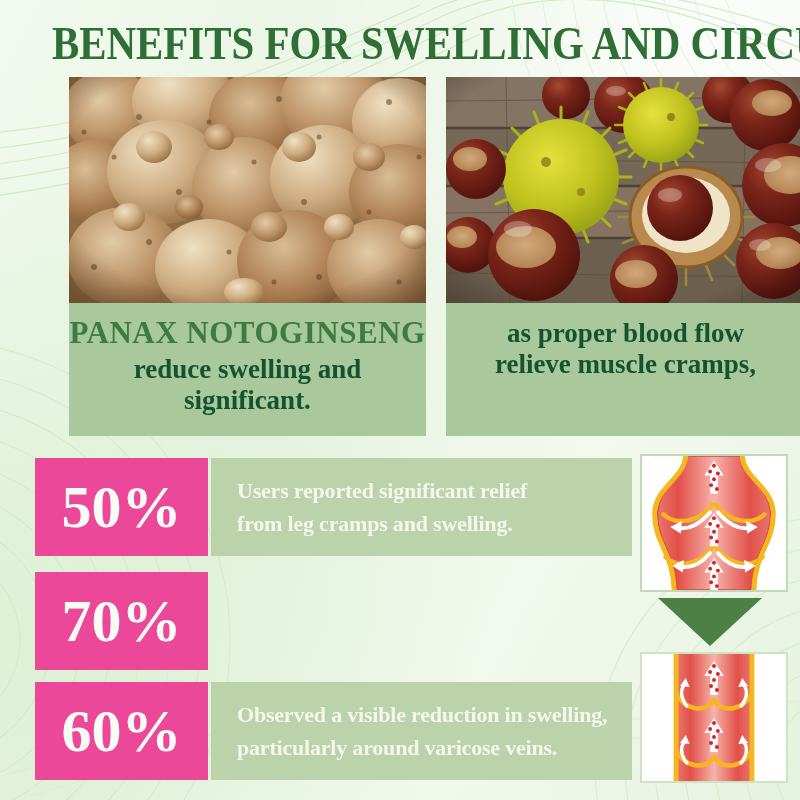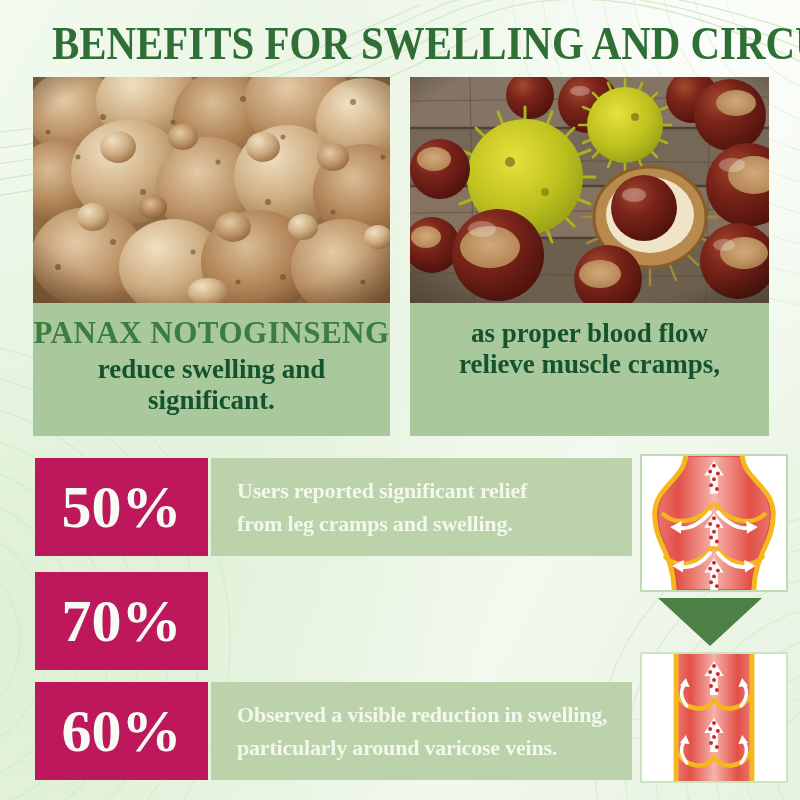--- a/index.html
+++ b/index.html
@@ -10,33 +10,33 @@
       radial-gradient(circle at 88% 2%, rgba(255,255,255,.75), rgba(255,255,255,0) 42%),
       radial-gradient(circle at 0% 78%, rgba(214,238,203,.65), rgba(214,238,203,0) 48%),
       linear-gradient(118deg,#f2faef 0%,#e8f4e2 40%,#f2f9ee 68%,#e6f2e0 100%);
   }
   .bg-decor{position:absolute;left:0;top:0;width:800px;height:800px;}
   .title{
     position:absolute;top:20px;left:0;width:800px;text-align:center;
     font-weight:bold;font-size:47px;line-height:1.0;color:#2f6e35;
     transform:scaleX(.87);transform-origin:50% 50%;white-space:nowrap;
   }
-  .card{position:absolute;top:77px;}
+  .card{position:absolute;top:77px;margin-left:36px;}
   #card-left{left:33px;width:357px;}
   #card-right{left:410px;width:359px;}
   .photo{display:block;width:100%;height:226px;}
   .caption{height:133px;background:#a9c89b;text-align:center;box-sizing:border-box;padding-top:12px;}
   .caption .name{font-size:31px;font-weight:bold;color:#3c7c42;letter-spacing:.5px;}
   .caption .desc{font-size:27px;color:#14532d;line-height:1.16;margin-top:3px;font-weight:bold;}
   .caption .desc span{display:block;}
   .stat-row{position:absolute;left:35px;width:597px;height:98px;}
   #stat-0{top:458px;}
   #stat-1{top:572px;}
   #stat-2{top:682px;}
-  .stat-dark{position:absolute;left:0;top:0;width:173px;height:98px;background:#be185d;
+  .stat-dark{position:absolute;left:0;top:0;width:173px;height:98px;background:#ec4899;
     display:flex;align-items:center;justify-content:center;}
   .stat-pct{font-size:60px;font-weight:bold;color:#f8fbf3;}
   .stat-light{position:absolute;left:176px;top:0;width:421px;height:98px;background:#bcd2aa;
     display:flex;flex-direction:column;justify-content:center;padding-left:26px;box-sizing:border-box;}
   .stat-line{font-size:22px;color:#f3f8ec;line-height:33px;font-weight:bold;letter-spacing:-.2px;}
   .vein-box{position:absolute;left:640px;width:148px;background:#ffffff;border:2px solid #bedbb5;box-sizing:border-box;}
   #vein-box-1{top:454px;height:138px;}
   #vein-box-2{top:652px;height:131px;border-color:#cde4c4;}
   .vein-box svg{display:block;}
   .down-arrow{position:absolute;left:656px;top:598px;width:108px;height:50px;}

